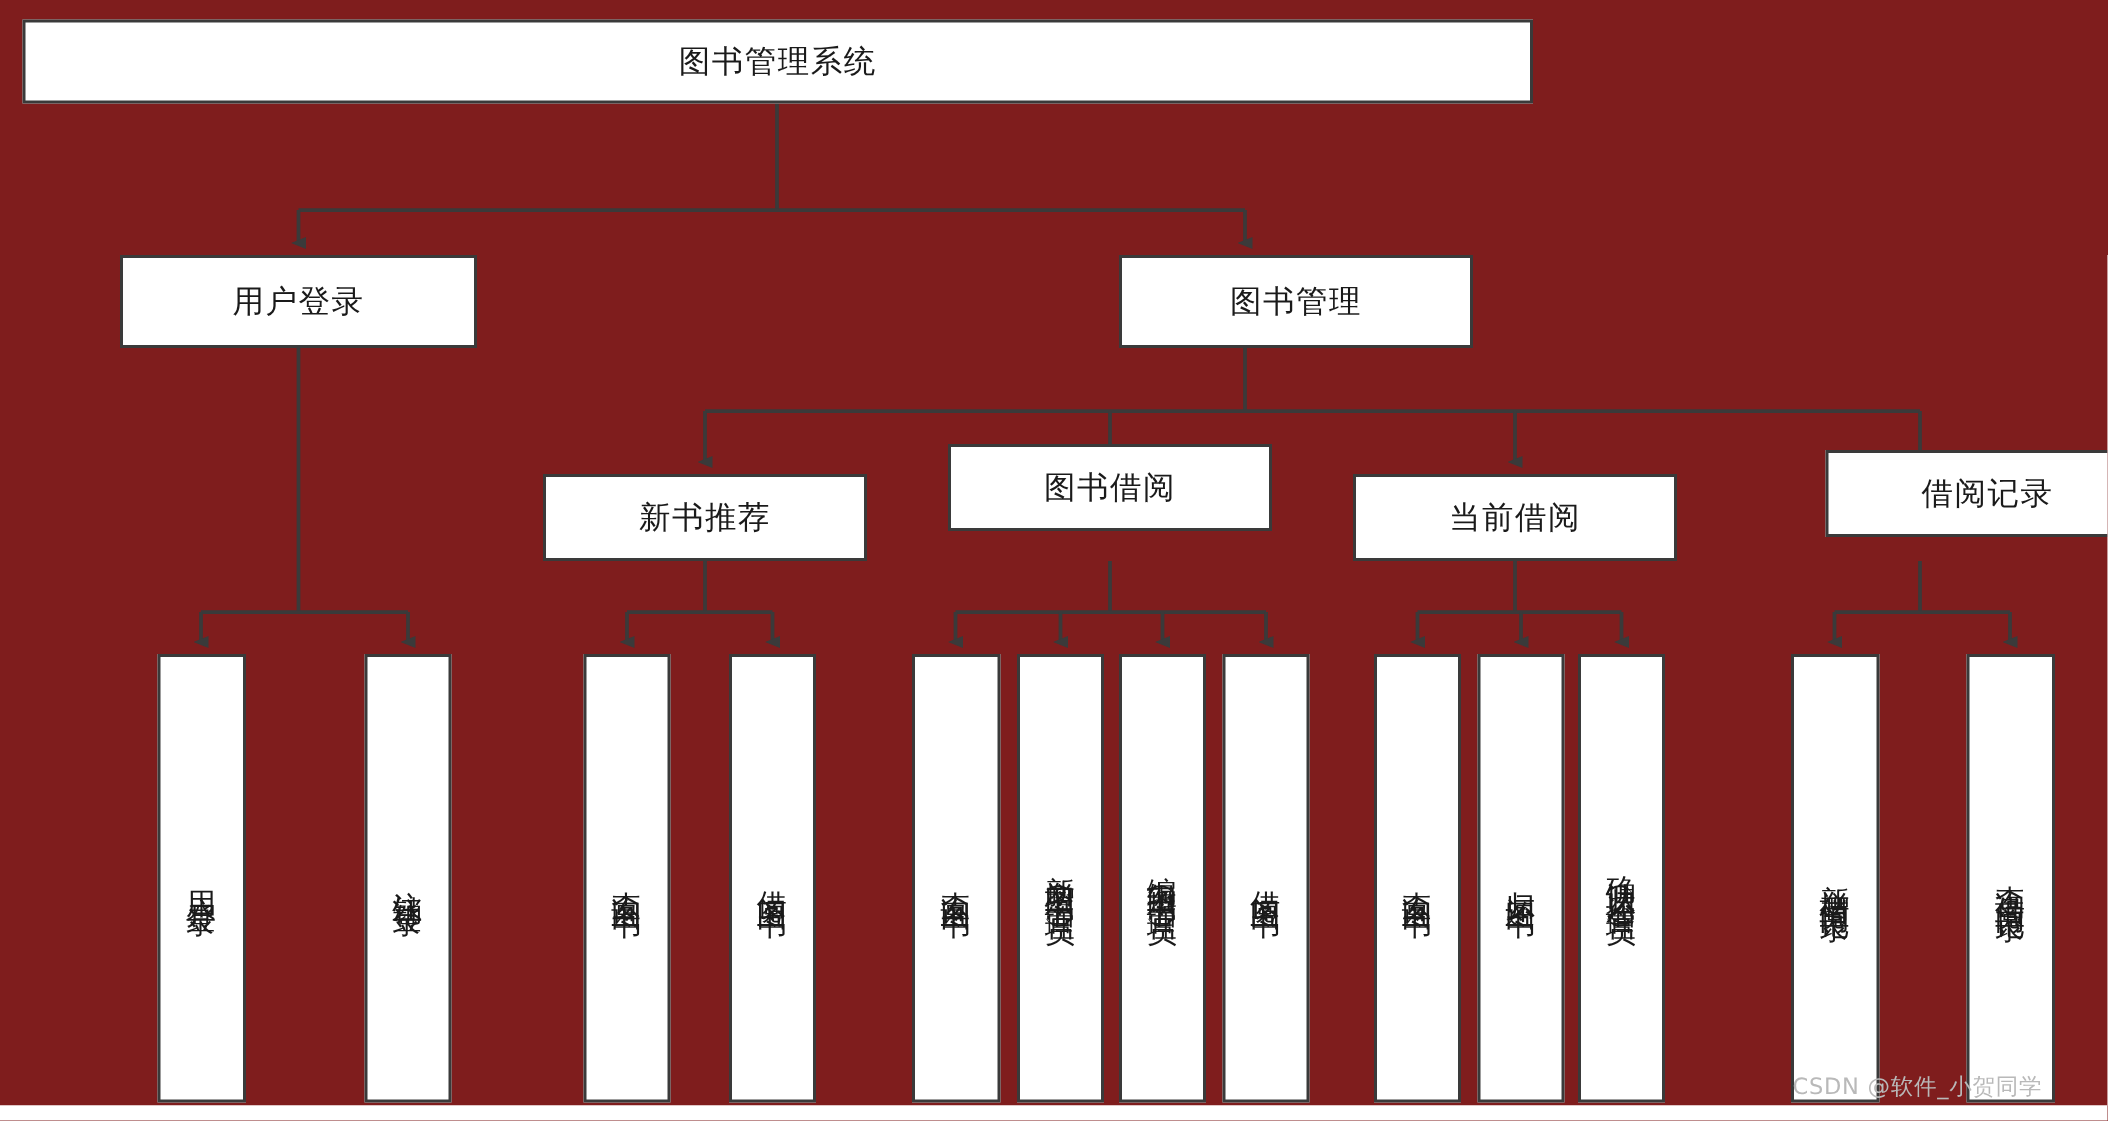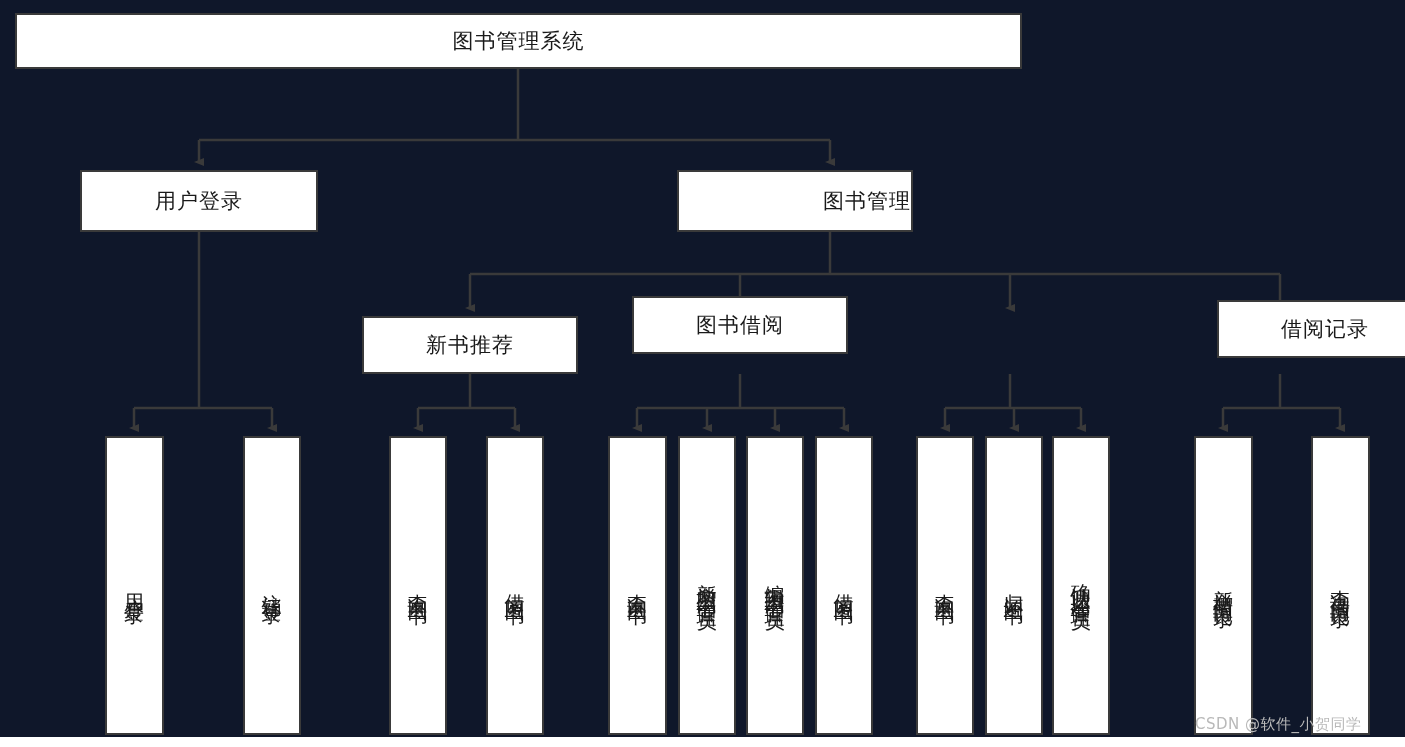--- a/index.html
+++ b/index.html
@@ -7,21 +7,21 @@
     padding: 0;
     background: #ffffff;
   }
   body {
     font-family: "DejaVu Sans", "Liberation Sans", sans-serif;
   }
   #canvas {
     position: relative;
     width: 1405px;
     height: 737px;
-    background: #0f172a;
+    background: #7f1d1d;
     overflow: hidden;
   }
   svg.wires {
     position: absolute;
     left: 0;
     top: 0;
     width: 1405px;
     height: 747px;
     pointer-events: none;
   }
@@ -117,29 +117,32 @@
     </g>
   </svg>
 
   <div class="node horiz" style="left:15px; top:13px; width:1007px; height:56px;">
     <span class="htext">图书管理系统</span>
   </div>
 
   <div class="node horiz" style="left:80px; top:170px; width:238px; height:62px;">
     <span class="htext">用户登录</span>
   </div>
-  <div class="node horiz" style="left:677px; top:170px; width:236px; height:62px;justify-content:flex-end;">
+  <div class="node horiz" style="left:746px; top:170px; width:236px; height:62px;">
     <span class="htext">图书管理</span>
   </div>
 
   <div class="node horiz" style="left:362px; top:316px; width:216px; height:58px;justify-content:center;">
     <span class="htext">新书推荐</span>
   </div>
   <div class="node horiz" style="left:632px; top:296px; width:216px; height:58px;">
     <span class="htext">图书借阅</span>
+  </div>
+  <div class="node horiz" style="left:902px; top:316px; width:216px; height:58px;">
+    <span class="htext">当前借阅</span>
   </div>
   <div class="node horiz" style="left:1172px; top:300px; width:216px; height:58px;margin-left:45px;">
     <span class="htext">借阅记录</span>
   </div>
 
   <div class="node vert" style="left:105px; top:436px; width:59px; height:299px;">
     <span class="vtext">用户登录</span>
   </div>
   <div class="node vert" style="left:243px; top:436px; width:58px; height:299px;">
     <span class="vtext">注销登录</span>

